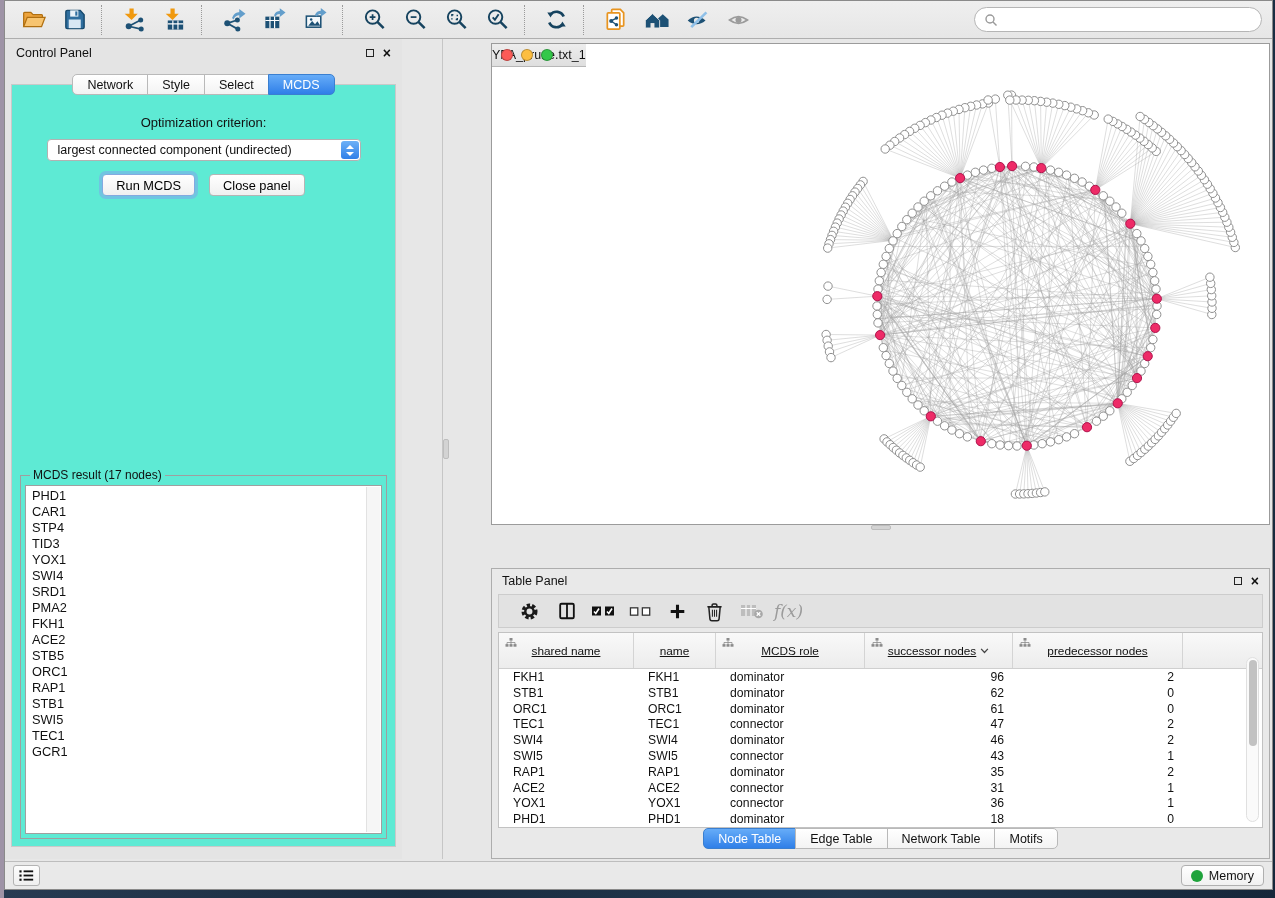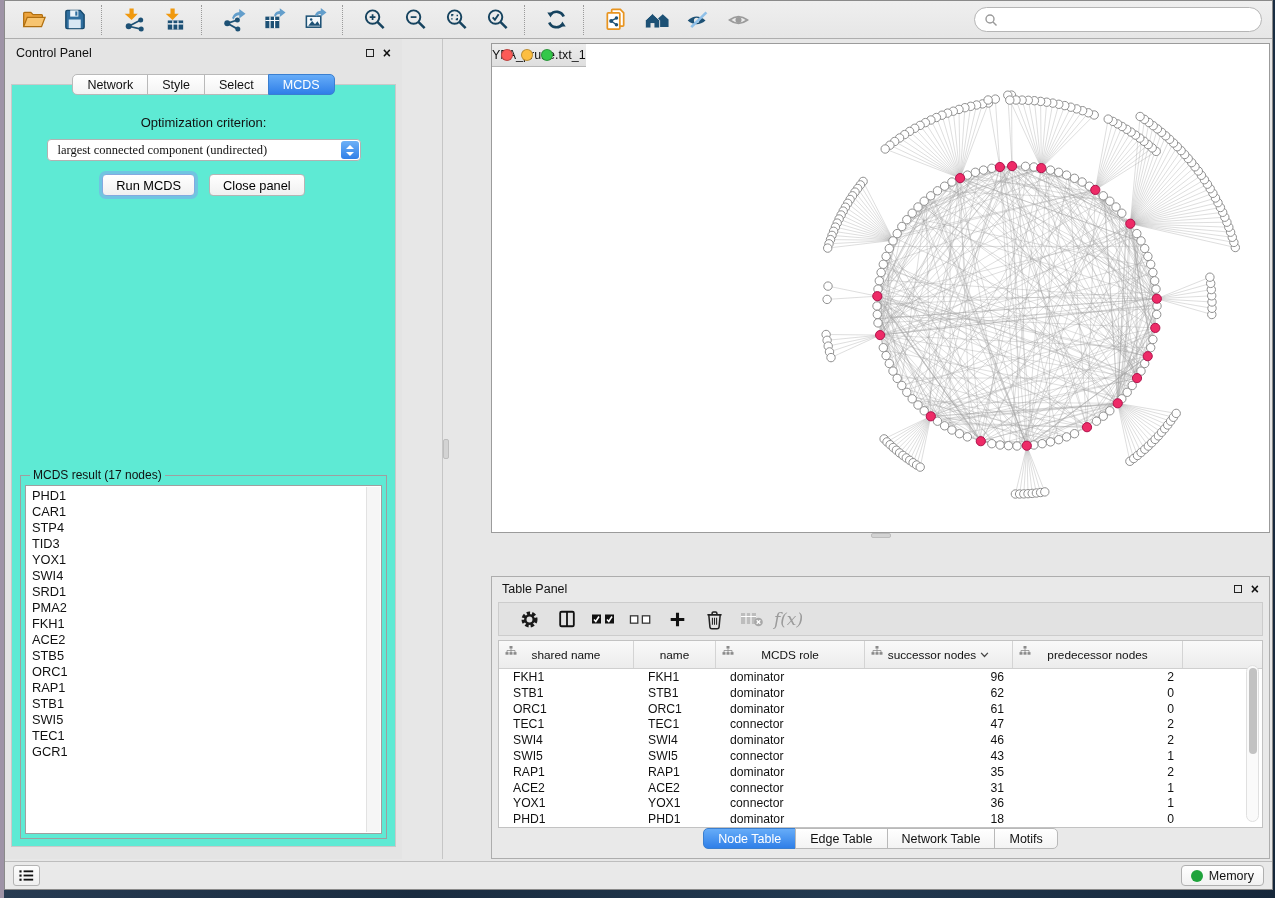--- a/index.html
+++ b/index.html
@@ -32,21 +32,21 @@
   .close-x { font-size:14px; font-weight:bold; line-height:10px; }
   .cp-tabs { position:absolute; left:0; right:0; top:35px; display:flex; justify-content:center; z-index:2; }
   .seg-tab { height:21px; padding:0 14px; font-size:12.5px; display:flex; align-items:center;
     background:linear-gradient(#ffffff,#f3f3f3); border:1px solid #b9b9b9; margin-left:-1px; cursor:default; }
   .seg-tab.first { border-radius:5px 0 0 5px; margin-left:0; }
   .seg-tab.last  { border-radius:0 5px 5px 0; }
   .seg-tab.active { background:linear-gradient(#66acf8,#2f7fe8); color:#fff; border-color:#3a7fd0; }
   .cp-inner { position:absolute; left:6px; right:6px; top:45px; bottom:12px; background:#5eead4; border:1px solid #c9c9c9; }
   .opt-label { margin-top:30px; text-align:center; font-size:13px; }
   .select { margin:9px auto 0; width:314px; height:22px; background:#fff; border:1px solid #b2b2b2; border-radius:4px;
-    display:flex; align-items:center; font-size:12.5px; padding-left:10px; position:relative;font-family:Liberation Serif, serif; }
+    display:flex; align-items:center; font-size:12.5px; padding-left:10px; position:relative; }
   .select .stepper { position:absolute; right:1px; top:1px; bottom:1px; width:18px; border-radius:3px;
     background:linear-gradient(#6db1f7,#2f7fe8); display:flex; flex-direction:column; align-items:center; justify-content:center; gap:3px; }
   .tri-up { width:0; height:0; border-left:4px solid transparent; border-right:4px solid transparent; border-bottom:4.5px solid #fff; }
   .tri-dn { width:0; height:0; border-left:4px solid transparent; border-right:4px solid transparent; border-top:4.5px solid #fff; }
   .btn-row { display:flex; justify-content:center; gap:14px; margin-top:13px; }
   .btn { height:22px; padding:0 13px; background:linear-gradient(#ffffff,#f0f0f0); border:1px solid #b5b5b5;
     border-radius:4px; font-size:12.8px; font-family:"Liberation Sans",sans-serif; }
   .btn.focused { box-shadow:0 0 0 3px rgba(125,170,235,.6); border-color:#84a9e0; }
   .mcds-fieldset { position:absolute; left:8px; right:8px; top:383px; bottom:7px; border:1px solid #9f9f9f; padding:3px 4px 4px; }
   .mcds-fieldset legend { font-size:12px; padding:0 3px; margin-left:5px; }
@@ -77,21 +77,21 @@
 
   
   .table-panel { flex:1; border:1px solid #adadad; background:#e9e9e9; display:flex; flex-direction:column;margin-top:38px; }
   .tp-titlebar { height:24px; display:flex; align-items:center; padding:0 10px; font-size:12.5px; }
   .tp-toolbar { height:34px; margin:1px 6px 0 6px; background:#e2e2e2; border:1px solid #cccccc;
     display:flex; align-items:center; padding:0 12px; gap:0; }
   .tpbtn { width:37px; height:28px; display:flex; align-items:center; justify-content:center; }
   .fx-label { font-size:17px; font-family:"DejaVu Serif", serif; font-style:italic; color:#9b9b9b; }
   .tp-table { flex:1; margin:4px 6px 0 6px; background:#fff; border:1px solid #c2c2c2; position:relative;
     overflow:hidden; display:flex; flex-direction:column; }
-  .thead { display:flex; height:28px; background:linear-gradient(#f9f9f9,#ececec); border-bottom:1px solid #cfcfcf; }
+  .thead { display:flex; height:36px; background:linear-gradient(#f9f9f9,#ececec); border-bottom:1px solid #cfcfcf;text-decoration:underline; }
   .th { position:relative; display:flex; align-items:center; justify-content:center; font-size:11.8px;
     border-right:1px solid #d4d4d4; gap:4px; }
   .th .colicon { position:absolute; left:6px; top:4px; width:12px; height:11px; }
   .th.filler { flex:1; border-right:none; }
   .sortcaret { width:9px; height:9px; }
   .tbody { flex:1; position:relative; }
   .tr { display:flex; height:15.8px; align-items:center; font-size:12.2px; }
   .td { white-space:nowrap; overflow:hidden; }
   .td.left { padding-left:14px; text-align:left; }
   .td.right { padding-right:9px; text-align:right; }

